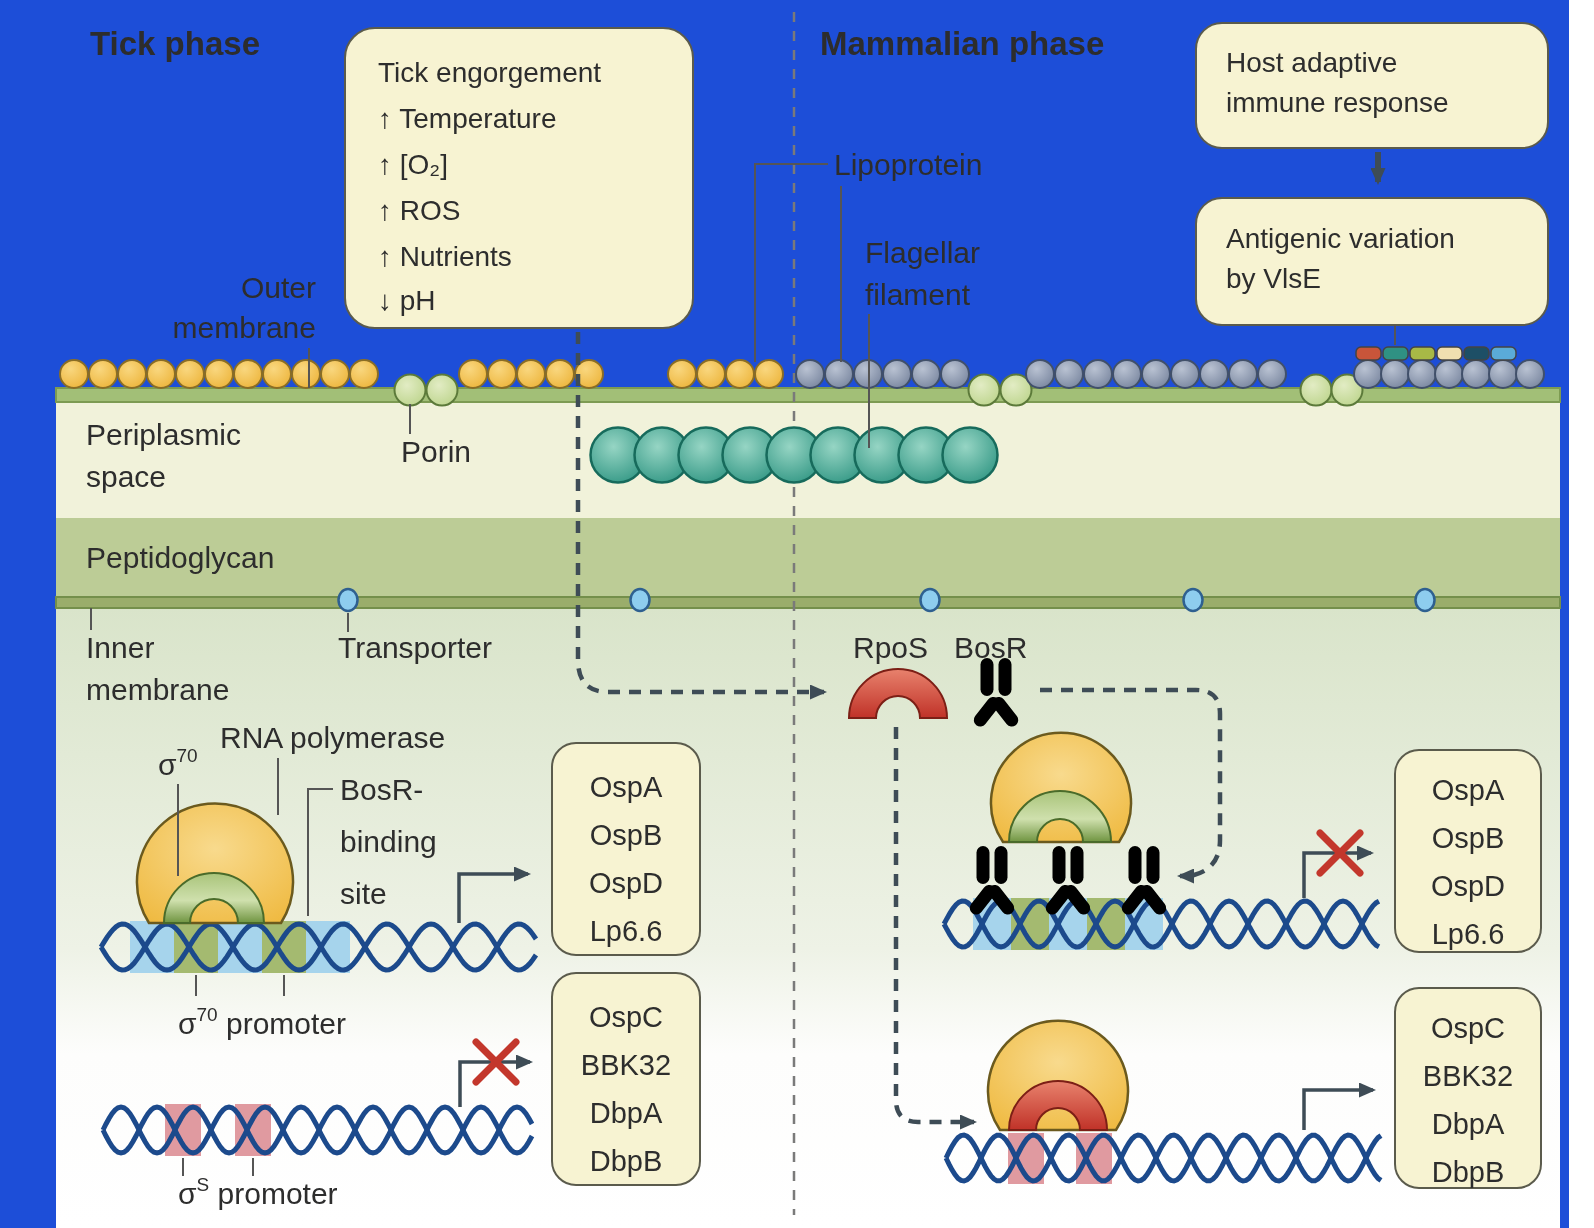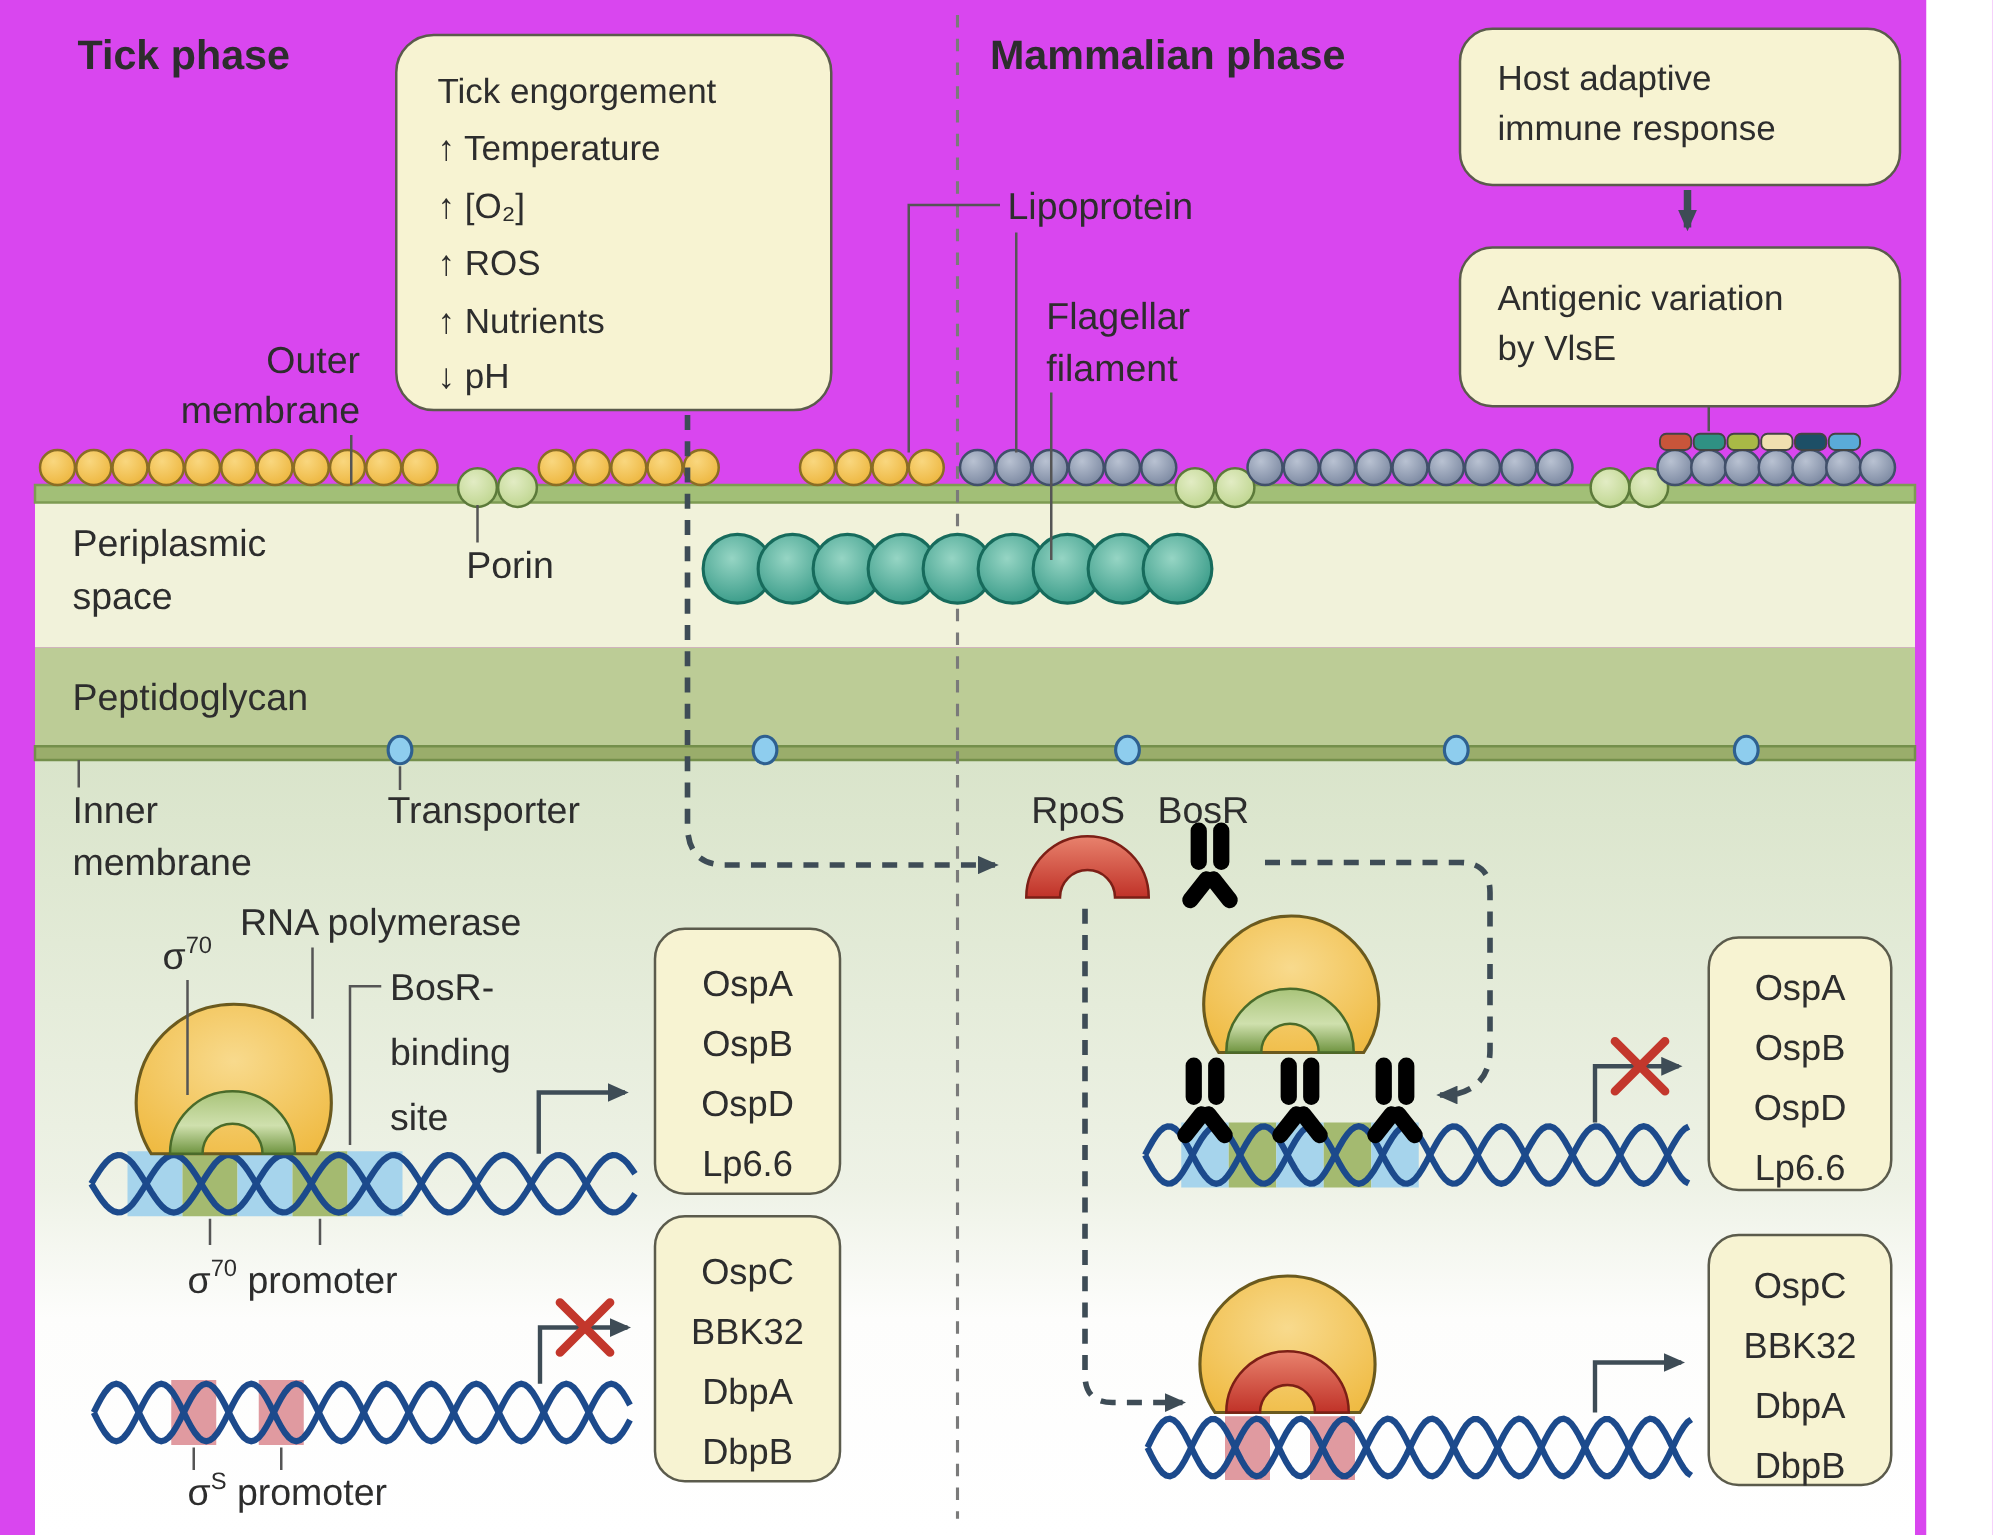--- a/index.html
+++ b/index.html
@@ -1,17 +1,17 @@
 <!DOCTYPE html>
 <html><head>
 <meta charset="utf-8">
 <style>
   html,body{margin:0;padding:0;background:#ffffff;}
-  .stage{position:relative;width:1541px;height:1228px;background:#d946ef;overflow:hidden;
-         font-family:"Liberation Sans","DejaVu Sans",sans-serif;}
+  .stage{position:relative;width:1541px;height:1228px;background:#1d4ed8;overflow:hidden;
+         font-family:"Liberation Sans","DejaVu Sans",sans-serif;padding-left:28px;}
   svg{display:block}
   text{font-family:"Liberation Sans","DejaVu Sans",sans-serif;fill:#2d2d2d;}
   .title{font-size:33px;font-weight:bold;}
   .lbl{font-size:30px;}
   .lblsm{font-size:28px;}
   .gene{font-size:29px;}
   .sup{font-size:19px;}
   .callout{fill:#f7f3d2;stroke:#5b5b4c;stroke-width:2;}
   .ptr{stroke:#555;stroke-width:2;fill:none;}
   .arrow{stroke:#3e4c56;stroke-width:3.5;fill:none;}

